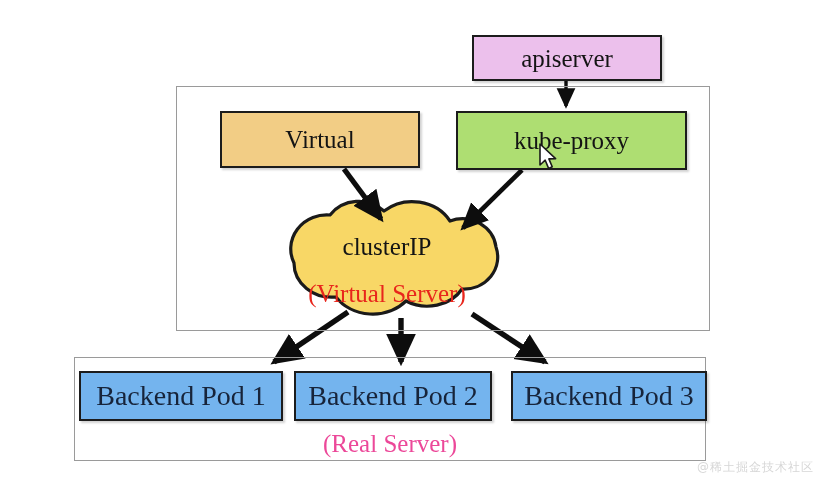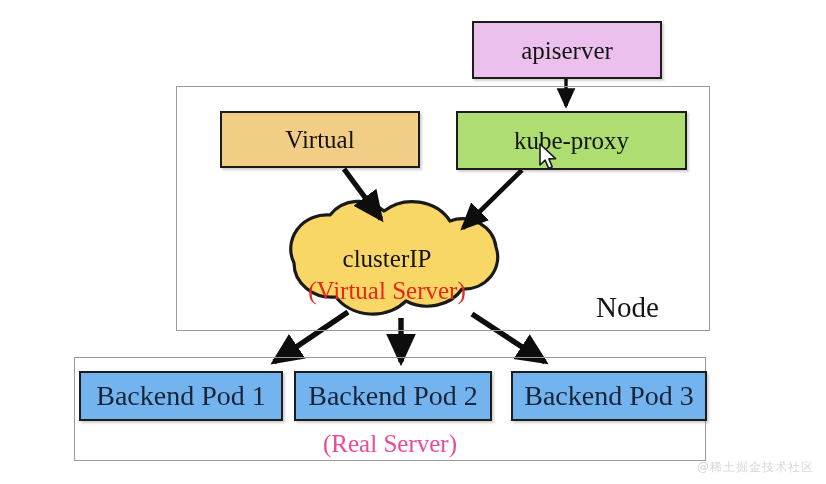--- a/index.html
+++ b/index.html
@@ -54,23 +54,23 @@
   #realserver-container {
     left: 74px;
     top: 357px;
     width: 632px;
     height: 104px;
   }
 
   
   #apiserver-box {
     left: 472px;
-    top: 21px;
+    top: 35px;
     width: 190px;
-    height: 58px;
+    height: 46px;
     background: #ecc0ec;
     font-size: 25px;
   }
   #client-box {
     left: 220px;
     top: 111px;
     width: 200px;
     height: 57px;
     background: #f2cd85;
     font-size: 25px;
@@ -101,27 +101,26 @@
     left: 289px;
     top: 233px;
     width: 196px;
     text-align: center;
     pointer-events: none;
   }
   #cloud-title {
     font-size: 25px;
     color: #141414;
     line-height: 1.15;
-    margin-top: 12px;
   }
   #cloud-subtitle {
     font-size: 25px;
     color: #e8261c;
     line-height: 1.15;
-    margin-top: 3px;
+    margin-top: 18px;
   }
 
   
   #node-label {
     position: absolute;
     left: 596px;
     top: 291px;
     font-size: 29px;
     color: #161616;
   }
@@ -199,21 +198,20 @@
 
   <div id="client-box" class="node-box">Virtual</div>
 
   <div id="kubeproxy-box" class="node-box">kube-proxy</div>
 
   <div id="cloud-labels">
     <div id="cloud-title">clusterIP</div>
     <div id="cloud-subtitle">(Virtual Server)</div>
   </div>
 
-  <div id="node-label">Node</div>
 
   <div id="pod-1" class="node-box pod-box">Backend Pod 1</div>
   <div id="pod-2" class="node-box pod-box">Backend Pod 2</div>
   <div id="pod-3" class="node-box pod-box">Backend Pod 3</div>
 
   <div id="realserver-label">(Real Server)</div>
 
   <div id="watermark">@稀土掘金技术社区</div>
 
   <svg id="mouse-cursor" viewBox="0 0 22 30">

